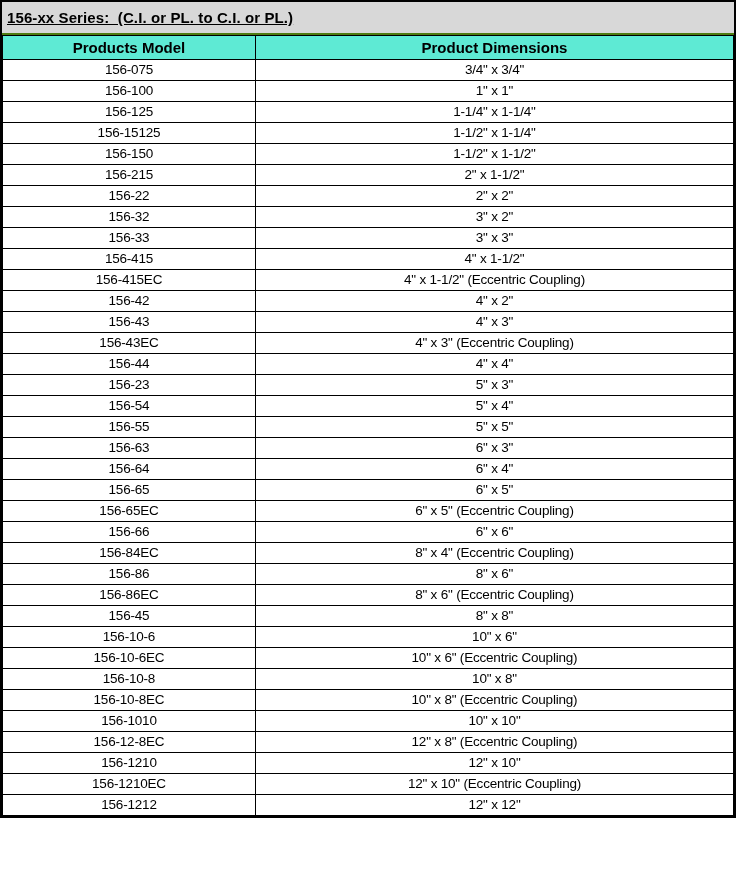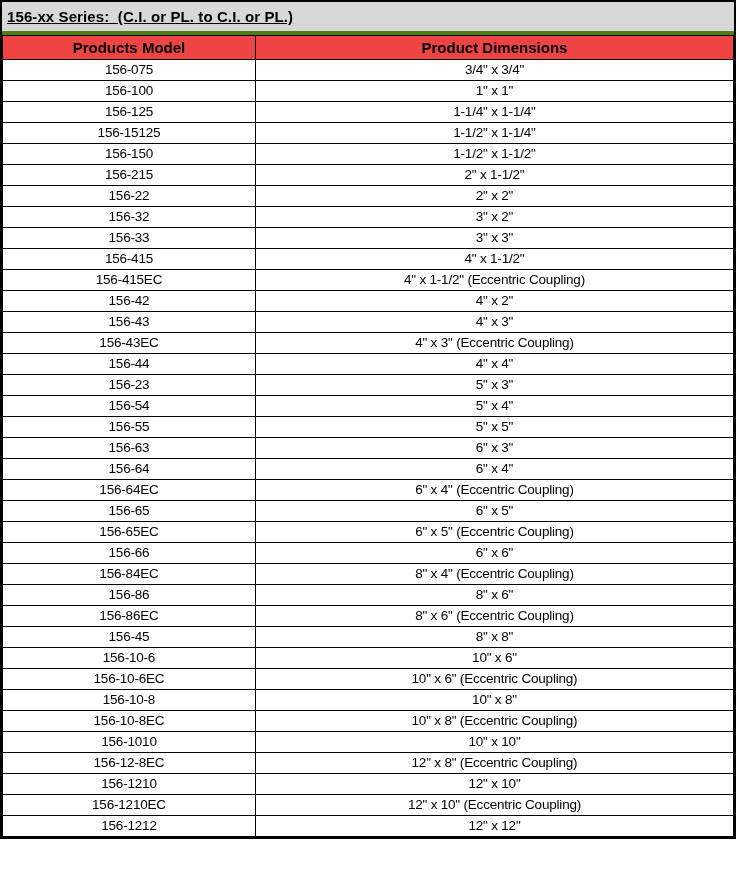--- a/index.html
+++ b/index.html
@@ -17,21 +17,21 @@
   }
   .wrapper {
     box-sizing: border-box;
     width: 736px;
     border: 2px solid #000;
   }
   .title-bar {
     box-sizing: border-box;
     height: 33px;
     background: #d8d8d8;
-    border-bottom: 4px solid #4d7c0f;
+    border-bottom: 2px solid #4d7c0f;
     display: flex;
     align-items: center;
     padding-left: 5px;
   }
   .series-title {
     font-weight: bold;
     font-size: 15px;
     text-decoration: underline;
     white-space: pre;
     letter-spacing: 0.1px;
@@ -43,21 +43,21 @@
   }
   table.products col.c-model { width: 34.6%; }
   table.products col.c-dims  { width: 65.4%; }
   table.products th {
     border: 1px solid #000;
     height: 23px;
     font-size: 15px;
     font-weight: bold;
     text-align: center;
     padding: 0;
-    background: #ef4444;
+    background: #5eead4;
   }
   table.products td {
     border: 1px solid #000;
     height: 20px;
     font-size: 13.5px;
     line-height: 20px;
     text-align: center;
     vertical-align: middle;
     padding: 0;
     letter-spacing: -0.2px;
@@ -160,24 +160,20 @@
   </tr>
           <tr>
     <td>156-63</td>
     <td>6" x 3"</td>
   </tr>
           <tr>
     <td>156-64</td>
     <td>6" x 4"</td>
   </tr>
           <tr>
-    <td>156-64EC</td>
-    <td>6" x 4" (Eccentric Coupling)</td>
-  </tr>
-          <tr>
     <td>156-65</td>
     <td>6" x 5"</td>
   </tr>
           <tr>
     <td>156-65EC</td>
     <td>6" x 5" (Eccentric Coupling)</td>
   </tr>
           <tr>
     <td>156-66</td>
     <td>6" x 6"</td>

